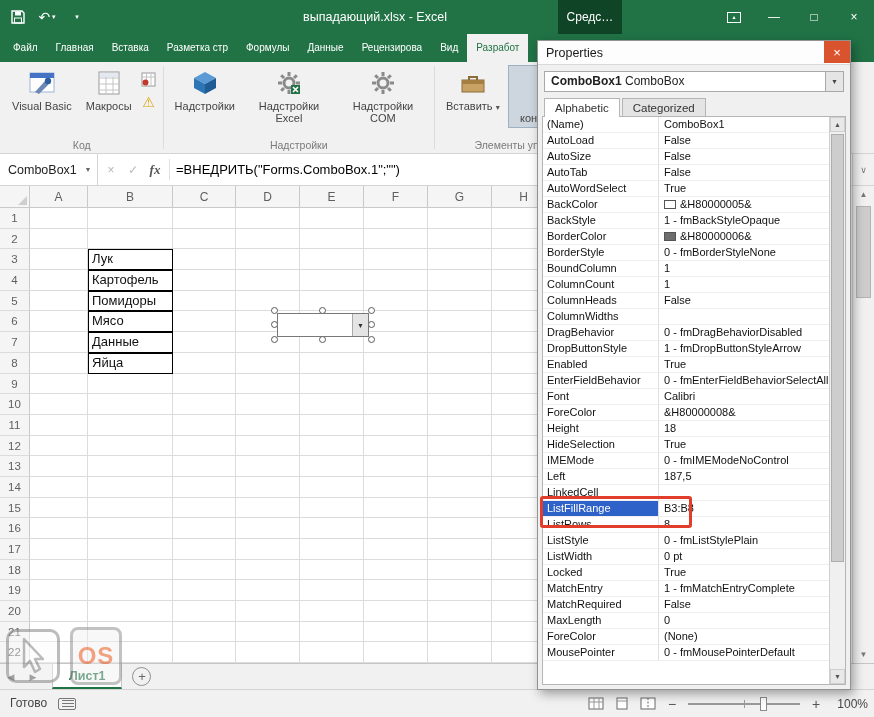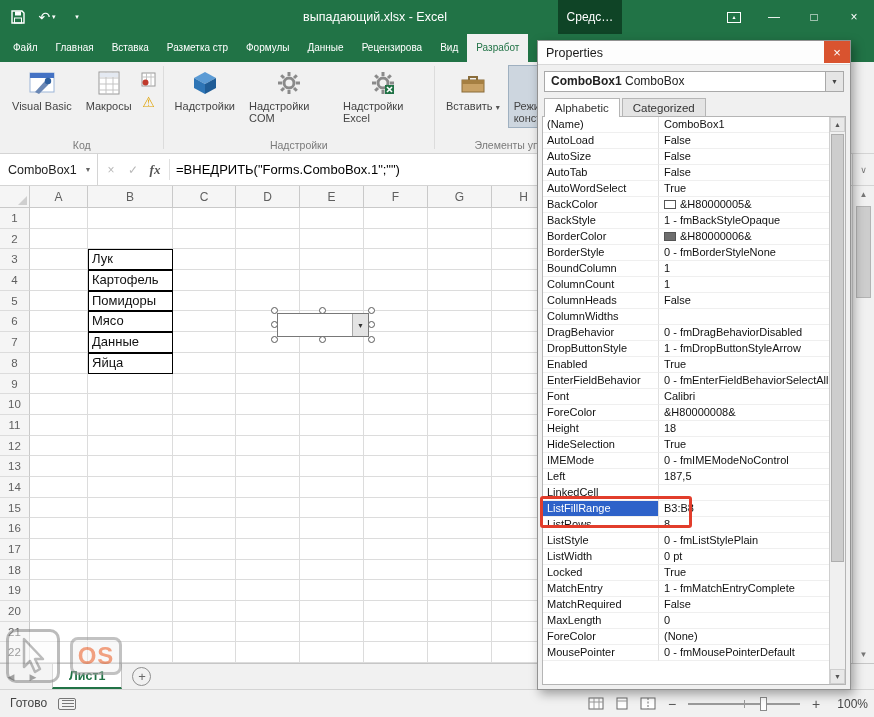--- a/index.html
+++ b/index.html
@@ -22,21 +22,21 @@
 .rtab{padding:0 9px;line-height:28px;color:#fff;font-size:10px;white-space:nowrap}
 .rtab.active{background:#f1f1f1;color:var(--excel-green,#217346)}
 
 
 .ribbon{position:absolute;left:0;top:62px;width:874px;height:92px;background:#f1f1f1;border-bottom:1px solid #d4d4d4;display:flex;align-items:stretch;padding-left:2px;overflow:hidden}
 .rgroup{position:relative;padding:3px 4px 16px;display:flex;align-items:flex-start}
 .glabel{position:absolute;left:0;right:0;bottom:2px;text-align:center;font-size:10.5px;color:#7a7a7a;white-space:nowrap}
 .gsep{width:1px;background:#dcdcdc;margin:4px 1px}
 .rbtns{display:flex;align-items:flex-start;gap:2px}
 .bigbtn{display:flex;flex-direction:column;align-items:center;gap:3px;padding:3px 5px;min-width:52px;border:1px solid transparent}
-.blabel{font-size:11px;line-height:12px;color:#444;text-align:left;max-width:80px}
+.blabel{font-size:11px;line-height:12px;color:#444;text-align:center;max-width:80px}
 .bigbtn.pressed{background:#cdd6df;border-color:#9fb0c0}
 .bicon{height:28px;display:flex;align-items:center;justify-content:center}
 .smallcol{display:flex;flex-direction:column;gap:5px;padding-top:5px}
 .sbtn{width:18px;height:18px;display:flex;align-items:center;justify-content:center}
 .warn{color:#dfa100;font-size:14px;line-height:14px}
 .dropmark{font-size:8px;color:#555}
 
 
 .fbar{position:absolute;left:0;top:154px;width:852px;height:32px;background:#fff;border-bottom:1px solid #d4d4d4}
 .namebox{position:absolute;left:0;top:0;width:98px;height:31px;border-right:1px solid #d4d4d4;display:flex;align-items:center;background:#fff}
@@ -89,21 +89,21 @@
 .vbtn{display:flex;align-items:center;justify-content:center}
 .zbtn{color:#555;font-size:14px;width:12px;text-align:center}
 .ztrack{width:112px;height:2px;background:#9a9a9a;position:relative}
 .ztick{position:absolute;left:50%;top:-3px;width:1px;height:8px;background:#9a9a9a}
 .zthumb{position:absolute;left:64%;top:-6px;width:7px;height:14px;background:#fdfdfd;border:1px solid #8a8a8a}
 .zpct{width:36px;text-align:right;color:#444}
 
 
 .watermark{position:absolute;left:6px;top:628px;height:56px;display:flex;align-items:center;gap:10px;opacity:.6;z-index:6;pointer-events:none}
 .wm-box{width:54px;height:54px;border:3px solid #8f8f8f;border-radius:10px;background:rgba(250,250,250,.65);display:flex;align-items:center;justify-content:center}
-.wm-os{width:52px;height:38px;border:3px solid #9a9a9a;border-radius:8px;background:rgba(240,240,240,.7);display:flex;align-items:center;justify-content:center;font-size:24px;font-weight:bold;color:#e8622c;letter-spacing:1px}
+.wm-os{width:52px;height:58px;border:3px solid #9a9a9a;border-radius:8px;background:rgba(240,240,240,.7);display:flex;align-items:center;justify-content:center;font-size:24px;font-weight:bold;color:#e8622c;letter-spacing:1px}
 .wm-helper{font-size:30px;font-weight:bold;color:#c9c9c9;letter-spacing:2px;text-shadow:0 0 1px #adadad}
 
 
 .props{position:absolute;left:537px;top:40px;width:314px;height:650px;background:#f0f0f0;border:1px solid #929292;box-shadow:3px 4px 10px rgba(0,0,0,.35);z-index:10}
 .ptitle{height:24px;line-height:24px;padding-left:8px;font-size:12.5px;color:#1a1a1a;background:#fdfdfd;border-bottom:1px solid #d9d9d9}
 .pclose{position:absolute;right:0;top:0;width:26px;height:22px;background:var(--close-red,#d9532f);color:#fff;display:flex;align-items:center;justify-content:center;font-size:13px}
 .pcombo{position:absolute;left:6px;right:6px;top:30px;height:21px;background:#fff;border:1px solid #a9a9a9;font-size:12px;line-height:19px;padding-left:6px;white-space:nowrap;overflow:hidden}
 .pcombo-arrow{position:absolute;right:0;top:0;bottom:0;width:18px;background:#e5e5e5;border-left:1px solid #a9a9a9;display:flex;align-items:center;justify-content:center;font-size:7px;color:#444}
 .ptabs{position:absolute;left:6px;top:57px;height:19px;display:flex;gap:2px}
 .ptab{padding:0 10px;line-height:18px;font-size:11.5px;background:#e4e4e4;border:1px solid #b5b5b5;border-bottom:none;color:#333}
@@ -227,43 +227,43 @@
                 <g stroke="#8a8a8a" stroke-width="3">
                   <line x1="12" y1="1" x2="12" y2="5"></line>
                   <line x1="12" y1="19" x2="12" y2="23"></line>
                   <line x1="1" y1="12" x2="5" y2="12"></line>
                   <line x1="19" y1="12" x2="23" y2="12"></line>
                   <line x1="4.2" y1="4.2" x2="7" y2="7"></line>
                   <line x1="17" y1="17" x2="19.8" y2="19.8"></line>
                   <line x1="4.2" y1="19.8" x2="7" y2="17"></line>
                   <line x1="17" y1="7" x2="19.8" y2="4.2"></line>
                 </g>
-              </svg>
-          </span>
-          <span class="blabel">Надстройки COM</span>
+                <rect x="14" y="14" width="9" height="9" fill="#217346"></rect>
+                <path d="M16 16 l5 5 M21 16 l-5 5" stroke="#fff" stroke-width="1.6"></path>
+              </svg>
+          </span>
+          <span class="blabel">Надстройки Excel</span>
         </div>
         <div class="bigbtn">
           <span class="bicon">
             <svg width="24" height="24" viewBox="0 0 24 24">
                 <circle cx="12" cy="12" r="5" fill="none" stroke="#8a8a8a" stroke-width="3"></circle>
                 <g stroke="#8a8a8a" stroke-width="3">
                   <line x1="12" y1="1" x2="12" y2="5"></line>
                   <line x1="12" y1="19" x2="12" y2="23"></line>
                   <line x1="1" y1="12" x2="5" y2="12"></line>
                   <line x1="19" y1="12" x2="23" y2="12"></line>
                   <line x1="4.2" y1="4.2" x2="7" y2="7"></line>
                   <line x1="17" y1="17" x2="19.8" y2="19.8"></line>
                   <line x1="4.2" y1="19.8" x2="7" y2="17"></line>
                   <line x1="17" y1="7" x2="19.8" y2="4.2"></line>
                 </g>
-                <rect x="14" y="14" width="9" height="9" fill="#217346"></rect>
-                <path d="M16 16 l5 5 M21 16 l-5 5" stroke="#fff" stroke-width="1.6"></path>
-              </svg>
-          </span>
-          <span class="blabel">Надстройки Excel</span>
+              </svg>
+          </span>
+          <span class="blabel">Надстройки COM</span>
         </div>
       </div>
       <div class="glabel">Надстройки</div>
     </div>
     <div class="gsep"></div>
 
     <div class="rgroup">
       <div class="rbtns">
         <div class="bigbtn">
           <span class="bicon">

